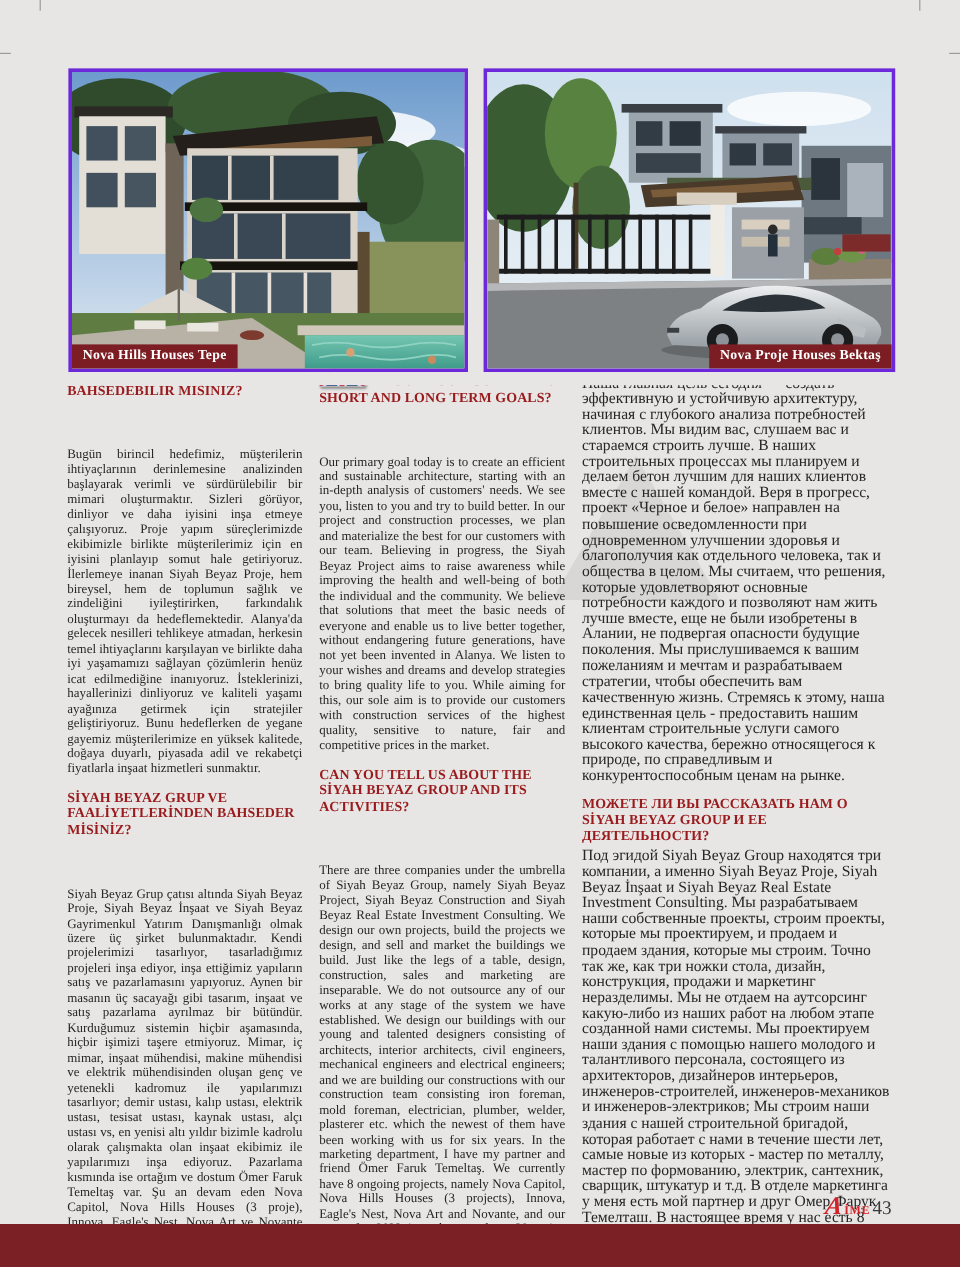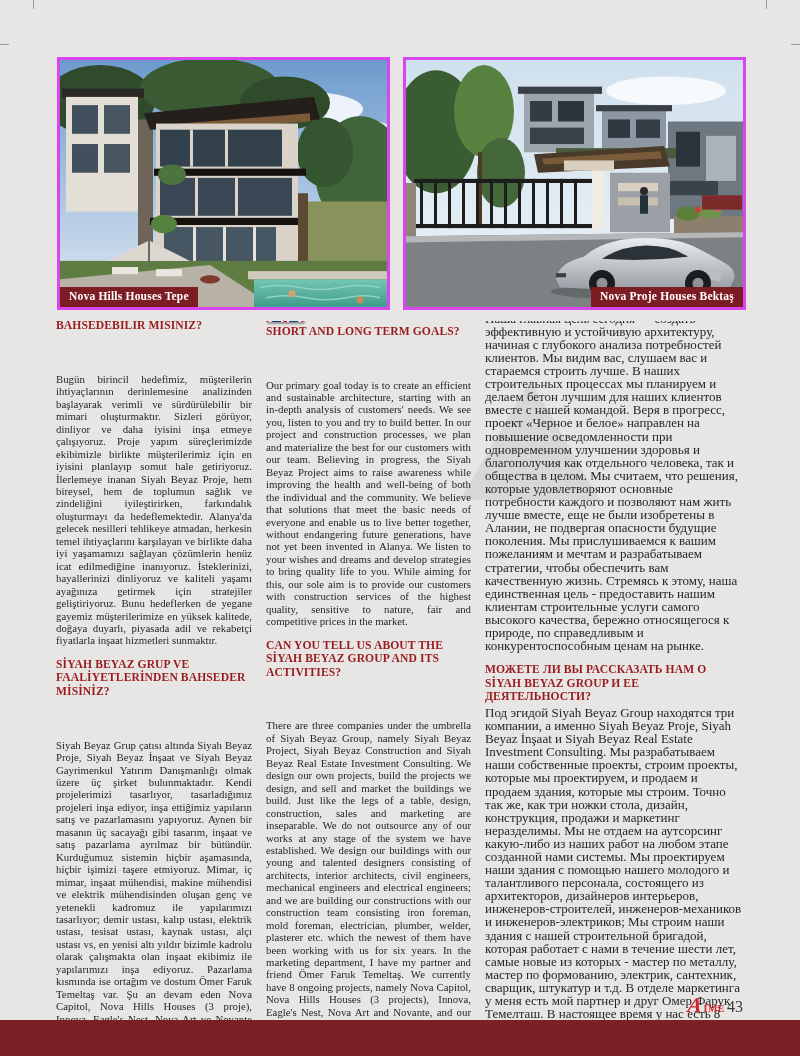--- a/index.html
+++ b/index.html
@@ -15,21 +15,21 @@
   .crop.lt-v{left:33px;top:0;width:1px;height:9px;}
   .crop.lt-h{left:0;top:44px;width:9px;height:1px;}
   .crop.rt-v{left:766px;top:0;width:1px;height:9px;}
   .crop.rt-h{left:791px;top:44px;width:9px;height:1px;}
   .crop.lb-h{left:0;top:1036px;width:8px;height:1px;background:rgba(240,240,240,.7);}
   .crop.lb-v{left:18px;top:1046px;width:1px;height:10px;background:rgba(240,240,240,.7);}
   .crop.rb-h{left:792px;top:1036px;width:8px;height:1px;background:rgba(240,240,240,.7);}
   .crop.rb-v{left:781px;top:1046px;width:1px;height:10px;background:rgba(240,240,240,.7);}
 
   
-  .photo{position:absolute;top:57px;margin:0;border:3px solid #d946ef;background:#cfd8e0;}
+  .photo{position:absolute;top:57px;margin:0;border:3px solid #6d28d9;background:#cfd8e0;}
   .photo svg{display:block;width:100%;height:100%;}
   .photo-left{left:57px;width:327px;height:247px;}
   .photo-right{left:403px;width:337px;height:247px;}
   .caption{
     position:absolute;bottom:0;background:#7b1d22;color:#fff;
     font-weight:bold;font-size:11.5px;line-height:1.1;padding:3px 9px 4px;
     letter-spacing:.2px;white-space:nowrap;
   }
   .cap-left{left:0;}
   .cap-right{right:0;}

